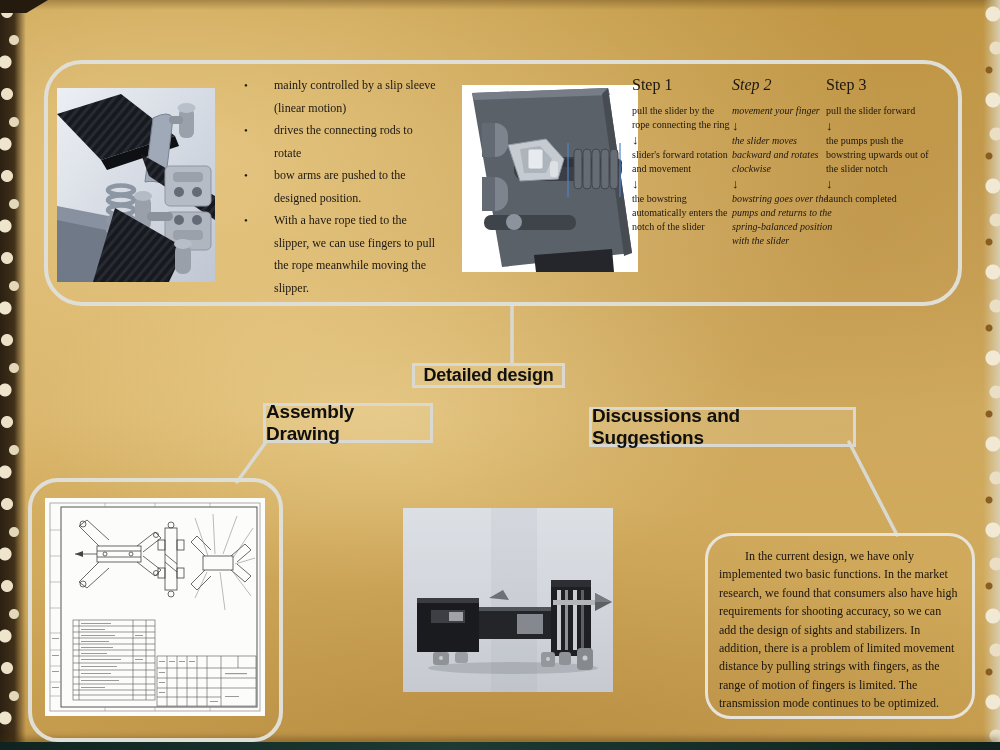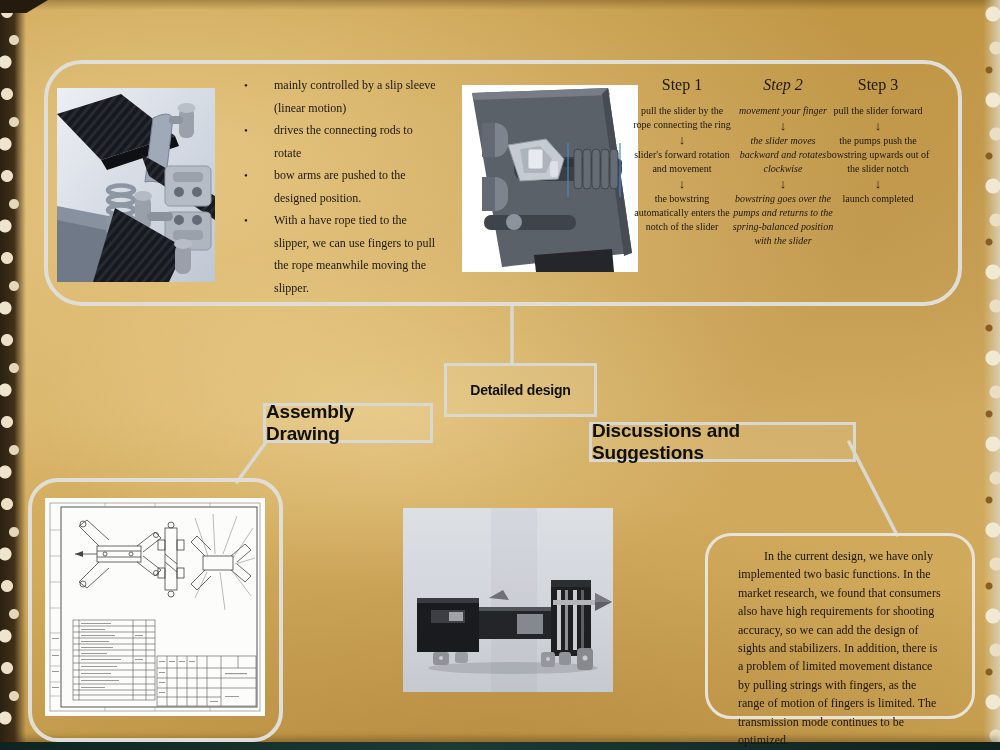--- a/index.html
+++ b/index.html
@@ -36,50 +36,50 @@
     background:linear-gradient(90deg,#0f2420,#1d3a33 45%,#0e211d);
     box-shadow:0 -4px 6px rgba(70,45,10,.4);}
   
   .connectors{position:absolute;left:0;top:0;width:1000px;height:750px;pointer-events:none;}
   
   .top-panel{position:absolute;left:44px;top:60px;width:918px;height:246px;box-sizing:border-box;
     border:4px solid #e0dfd7;border-radius:38px;}
   .drawing-box{position:absolute;left:28px;top:478px;width:255px;height:264px;box-sizing:border-box;
     border:4px solid #e0dfd7;border-radius:30px;}
   .discussion-box{position:absolute;left:705px;top:533px;width:270px;height:186px;box-sizing:border-box;
-    border:3px solid #e7e3d8;border-radius:26px;padding:11px 30px;}
+    border:3px solid #e7e3d8;border-radius:26px;padding:11px 11px;}
   .discussion-box p{margin:0;font-size:12px;line-height:18.4px;color:#1a140e;text-indent:26px;}
   
   .img{position:absolute;margin:0;}
   .img svg{display:block;width:100%;height:100%;}
   .img-mech{left:57px;top:88px;width:158px;height:194px;}
   .img-slider{left:462px;top:85px;width:176px;height:187px;background:#fff;}
   .img-sheet{left:45px;top:498px;width:220px;height:218px;background:#fcfcfa;}
   .img-render{left:403px;top:508px;width:210px;height:184px;}
   
   .bullets{position:absolute;left:240px;top:74px;width:212px;color:#1d1813;}
   .bullet-item{display:flex;font-size:12px;line-height:22.5px;}
   .bullet-item .b{width:30px;flex:0 0 30px;text-align:left;padding-left:4px;font-size:11px;}
   .bullet-item .bt{width:168px;}
   
-  .step{position:absolute;top:76px;text-align:center;color:#1c1712;}
+  .step{position:absolute;top:76px;text-align:left;color:#1c1712;}
   .step-1{left:632px;width:100px;}
   .step-2{left:732px;width:102px;font-style:italic;}
   .step-3{left:826px;width:104px;}
   .step-title{font-size:16px;margin-bottom:10px;}
   .step-item{font-size:10px;line-height:14px;}
   .arrow{font-size:13px;line-height:16px;height:16px;}
   
   .flowbox{position:absolute;box-sizing:border-box;border:3px solid #dad9d1;
     background:rgba(236,219,176,.18);display:flex;align-items:center;justify-content:center;
     font-family:"Liberation Sans","DejaVu Sans",sans-serif;font-weight:700;color:#101010;
     letter-spacing:-.2px;}
-  .fb-detailed{left:444px;top:363px;width:153px;height:54px;font-size:14px;}
+  .fb-detailed{left:412px;top:363px;width:153px;height:25px;font-size:18px;}
   .fb-assembly{left:263px;top:403px;width:170px;height:40px;font-size:19px;}
-  .fb-discuss{left:589px;top:422px;width:267px;height:40px;font-size:19px;}
+  .fb-discuss{left:589px;top:407px;width:267px;height:40px;font-size:19px;}
 </style>
 </head>
 <body>
 
 <div class="stage">
 
   <div class="torn-left"></div>
   <div class="torn-right"></div>
   <div class="corner-dark"></div>
   <div class="bottom-band"></div>

